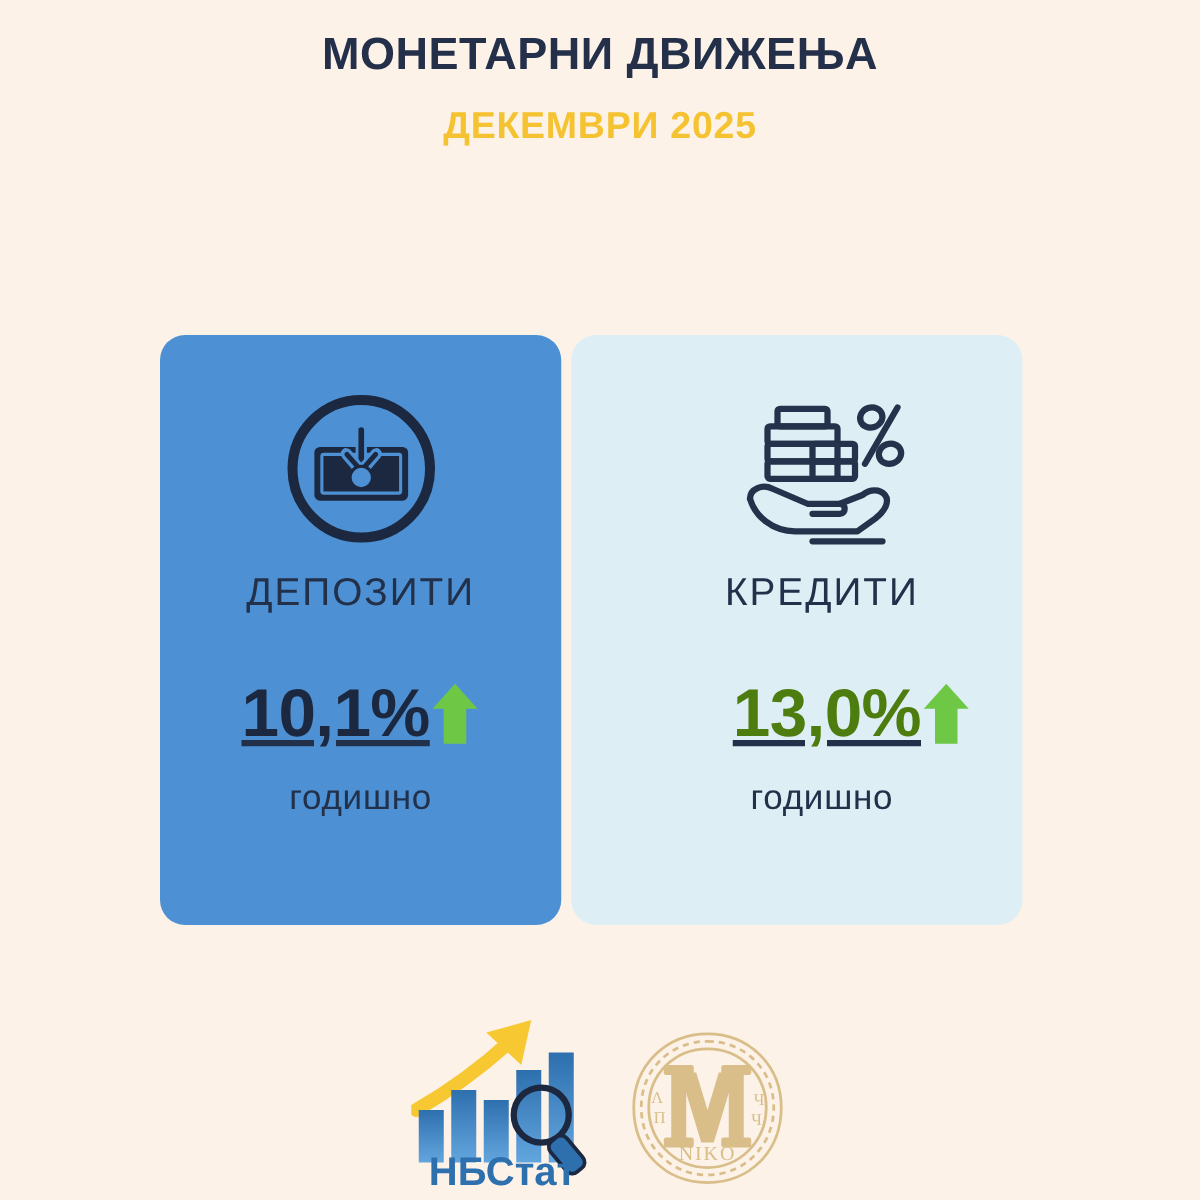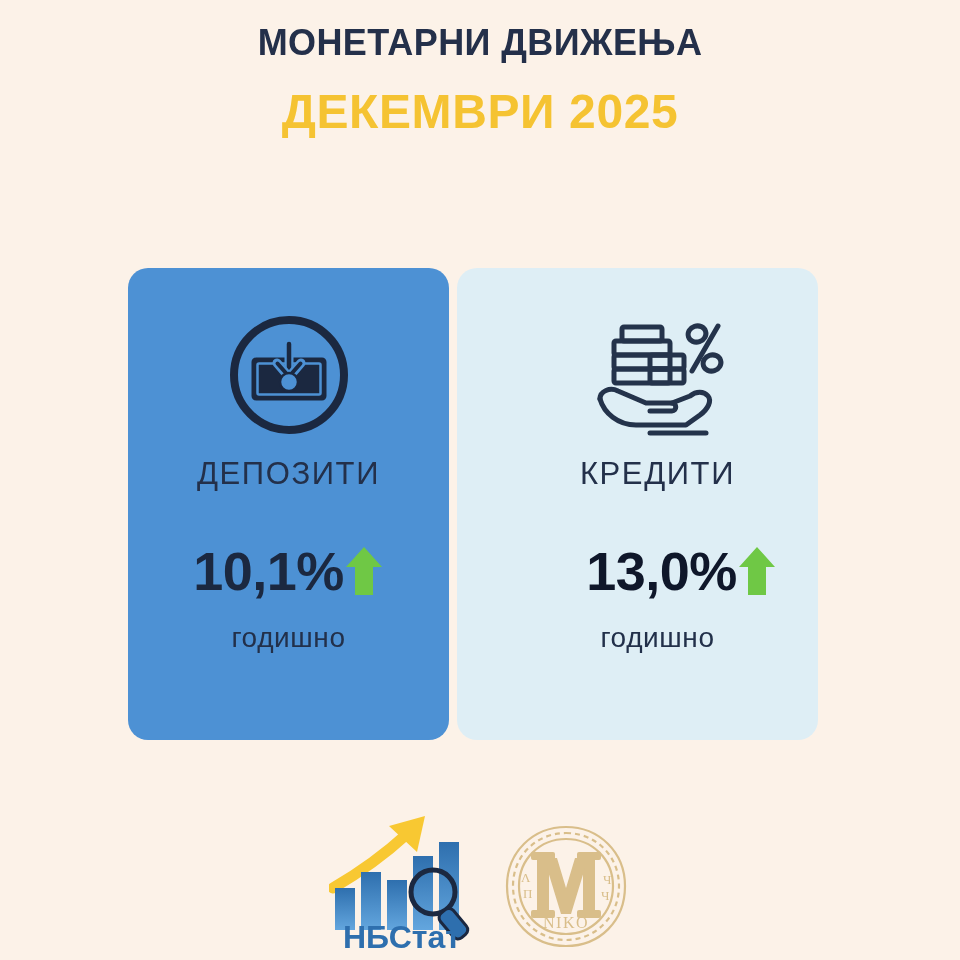--- a/index.html
+++ b/index.html
@@ -28,21 +28,21 @@
   .title-main {
     font-size: 36px;
     font-weight: bold;
     letter-spacing: 0.4px;
     color: #24304A;
     line-height: 1.15;
     white-space: nowrap;
   }
 
   .title-sub {
-    font-size: 48px;
+    font-size: 30px;
     font-weight: bold;
     letter-spacing: 0.6px;
     color: #F5C332;
     line-height: 1.15;
     margin-top: 21px;
     white-space: nowrap;
   }
 
   
   .cards {
@@ -82,31 +82,32 @@
     color: #23304A;
     margin-top: 16px;
   }
 
   .card-value-row {
     display: flex;
     align-items: center;
     justify-content: center;
     gap: 0;
     margin-top: 52px;
+    text-decoration: underline;
   }
 
   .card-value {
     font-size: 54px;
     font-weight: bold;
     letter-spacing: -0.5px;
     line-height: 1;
   }
 
   .card--deposits .card-value { color: #1B2840; }
-  .card--credits  .card-value { color: #0f172a; margin-left: 48px; }
+  .card--credits  .card-value { color: #4d7c0f; margin-left: 48px; }
 
   .arrow-up {
     width: 40px;
     height: 52px;
     flex: 0 0 auto;
     display: block;
   }
 
   .card-period {
     font-size: 28px;

